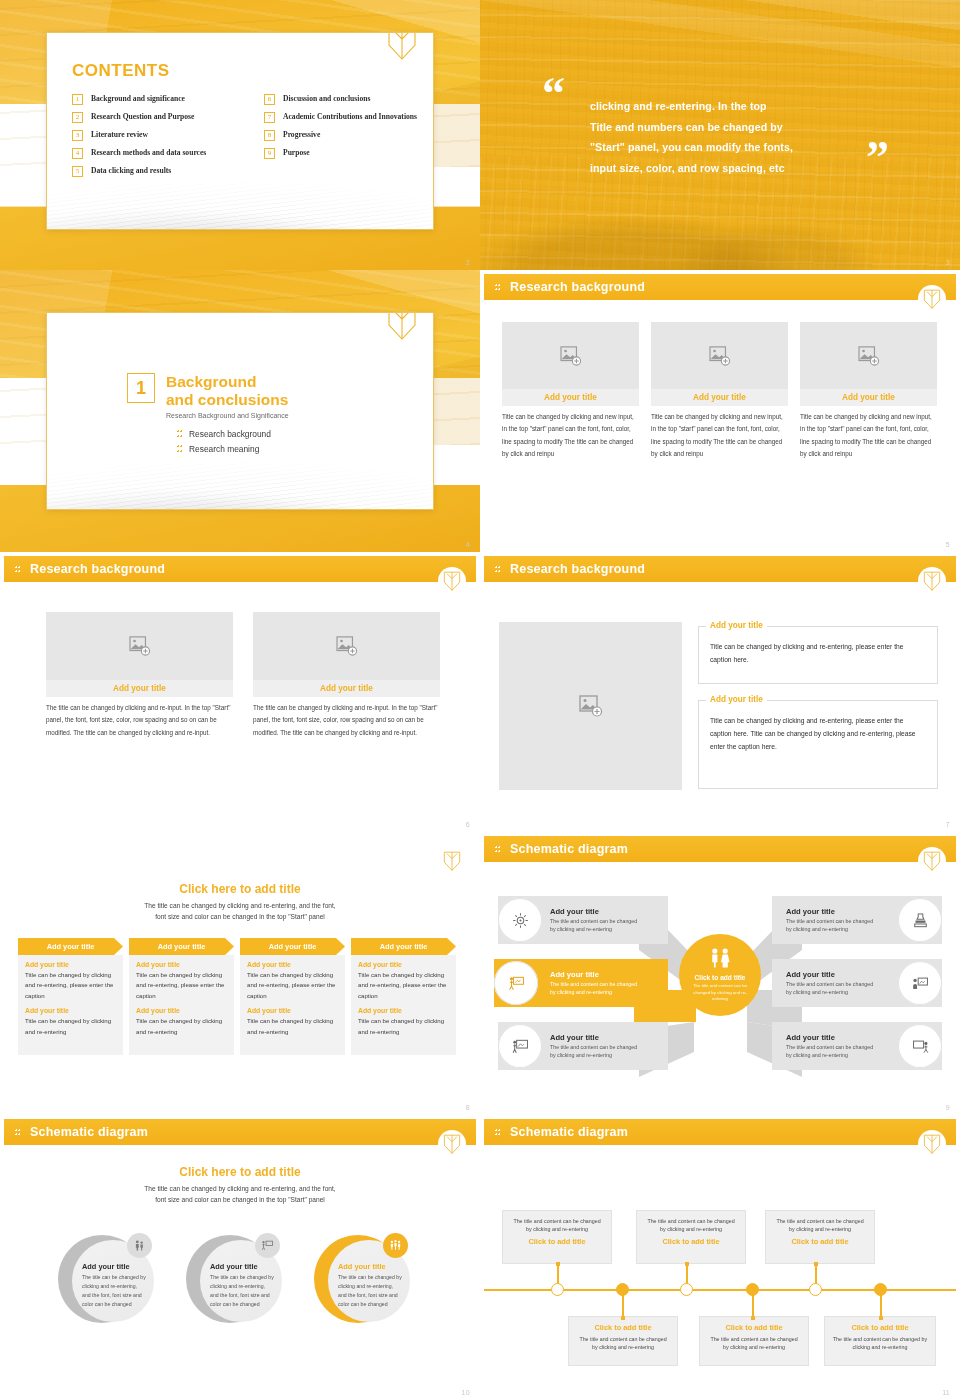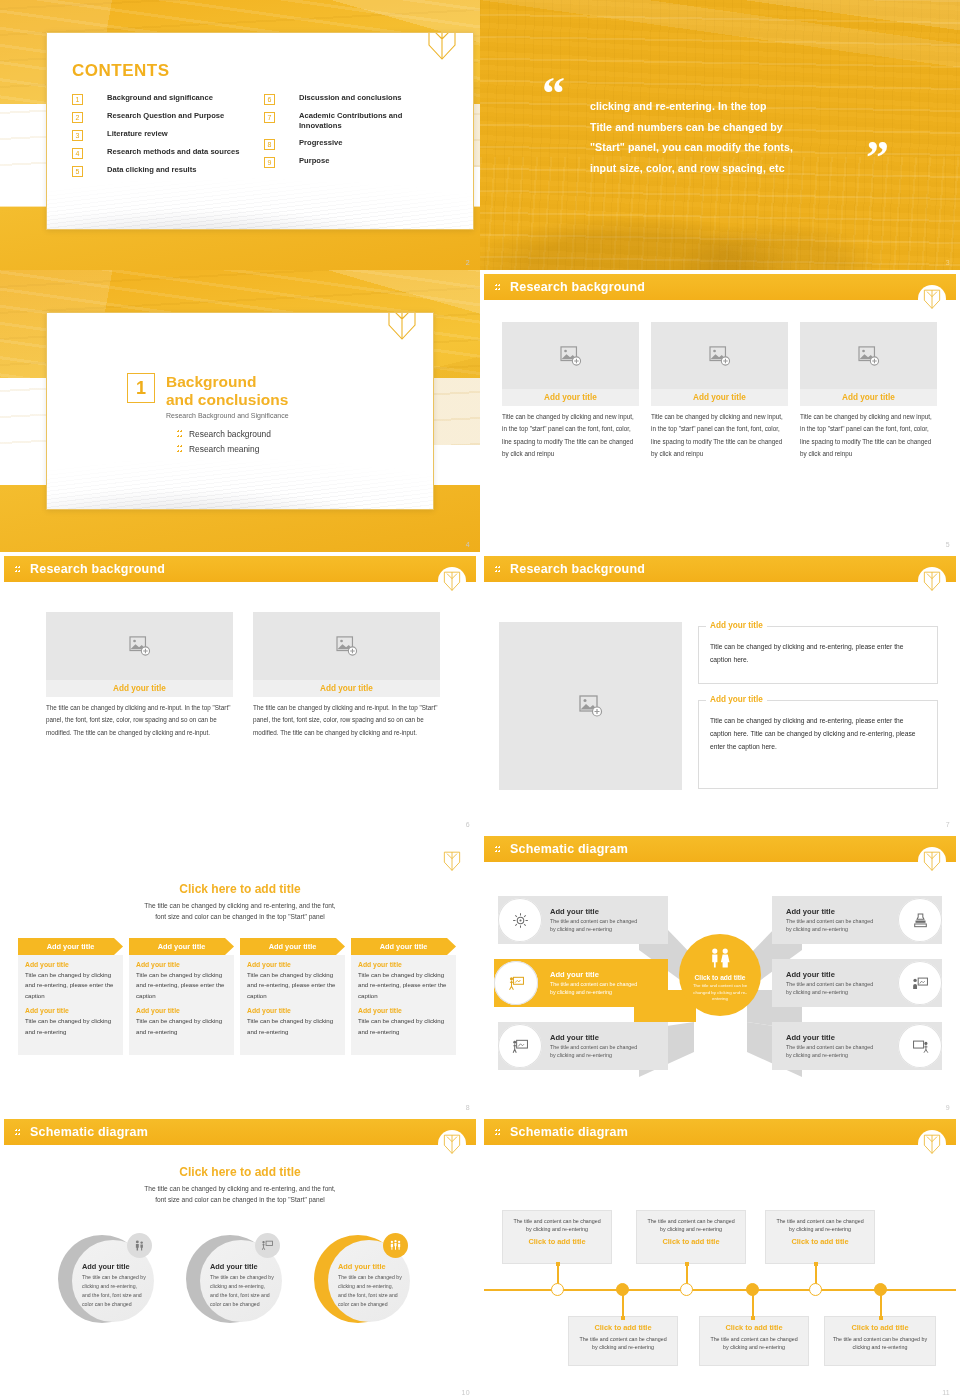--- a/index.html
+++ b/index.html
@@ -69,21 +69,21 @@
       repeating-linear-gradient(-7deg, rgba(150,150,160,.13) 0 1px, rgba(0,0,0,0) 1px 4px);
     -webkit-mask-image: radial-gradient(130% 95% at 45% 125%, #000 30%, transparent 72%);
             mask-image: radial-gradient(130% 95% at 45% 125%, #000 30%, transparent 72%);
     pointer-events:none;
   }
   .contents-title{
     font-size:17px; font-weight:bold; color:#F2B01E; letter-spacing:.5px;
   }
   .toc-cols{ display:flex; gap:14px; margin-top:12px; }
   .toc-col{ width:178px; display:flex; flex-direction:column; gap:6px; }
-  .toc-item{ display:flex; align-items:flex-start; gap:24px; }
+  .toc-item{ display:flex; align-items:center; gap:8px;font-family:Liberation Serif, serif; }
   .toc-num{
     flex:0 0 auto; width:11px; height:11px; border:1px solid #F0B52C;
     color:#E9A913; font-size:7px; line-height:9px; text-align:center;
     margin-top:1px;
   }
   .toc-txt{ font-size:7.6px; color:#2d2d2d; font-weight:bold; line-height:1.35; }
 
   
   .photo-bg{
     position:absolute; inset:0;
@@ -242,21 +242,21 @@
     color:#F2B01E; font-size:8.2px; font-weight:bold;
   }
 </style>
 </head>
 <body>
 
 <div class="deck">
 
   <div class="slide">
     <div class="bg-build"></div>
-    <div class="white-card" style="left:46px; top:32px; width:428px; height:198px;">
+    <div class="white-card" style="left:46px; top:32px; width:388px; height:198px;">
       <div class="wave"></div>
       <div style="position:absolute; left:25px; top:28px;">
         <div class="contents-title">CONTENTS</div>
         <div class="toc-cols">
           <div class="toc-col">
             <div class="toc-item">
                 <span class="toc-num">1</span>
                 <span class="toc-txt">Background and significance</span>
               </div>
             <div class="toc-item">

